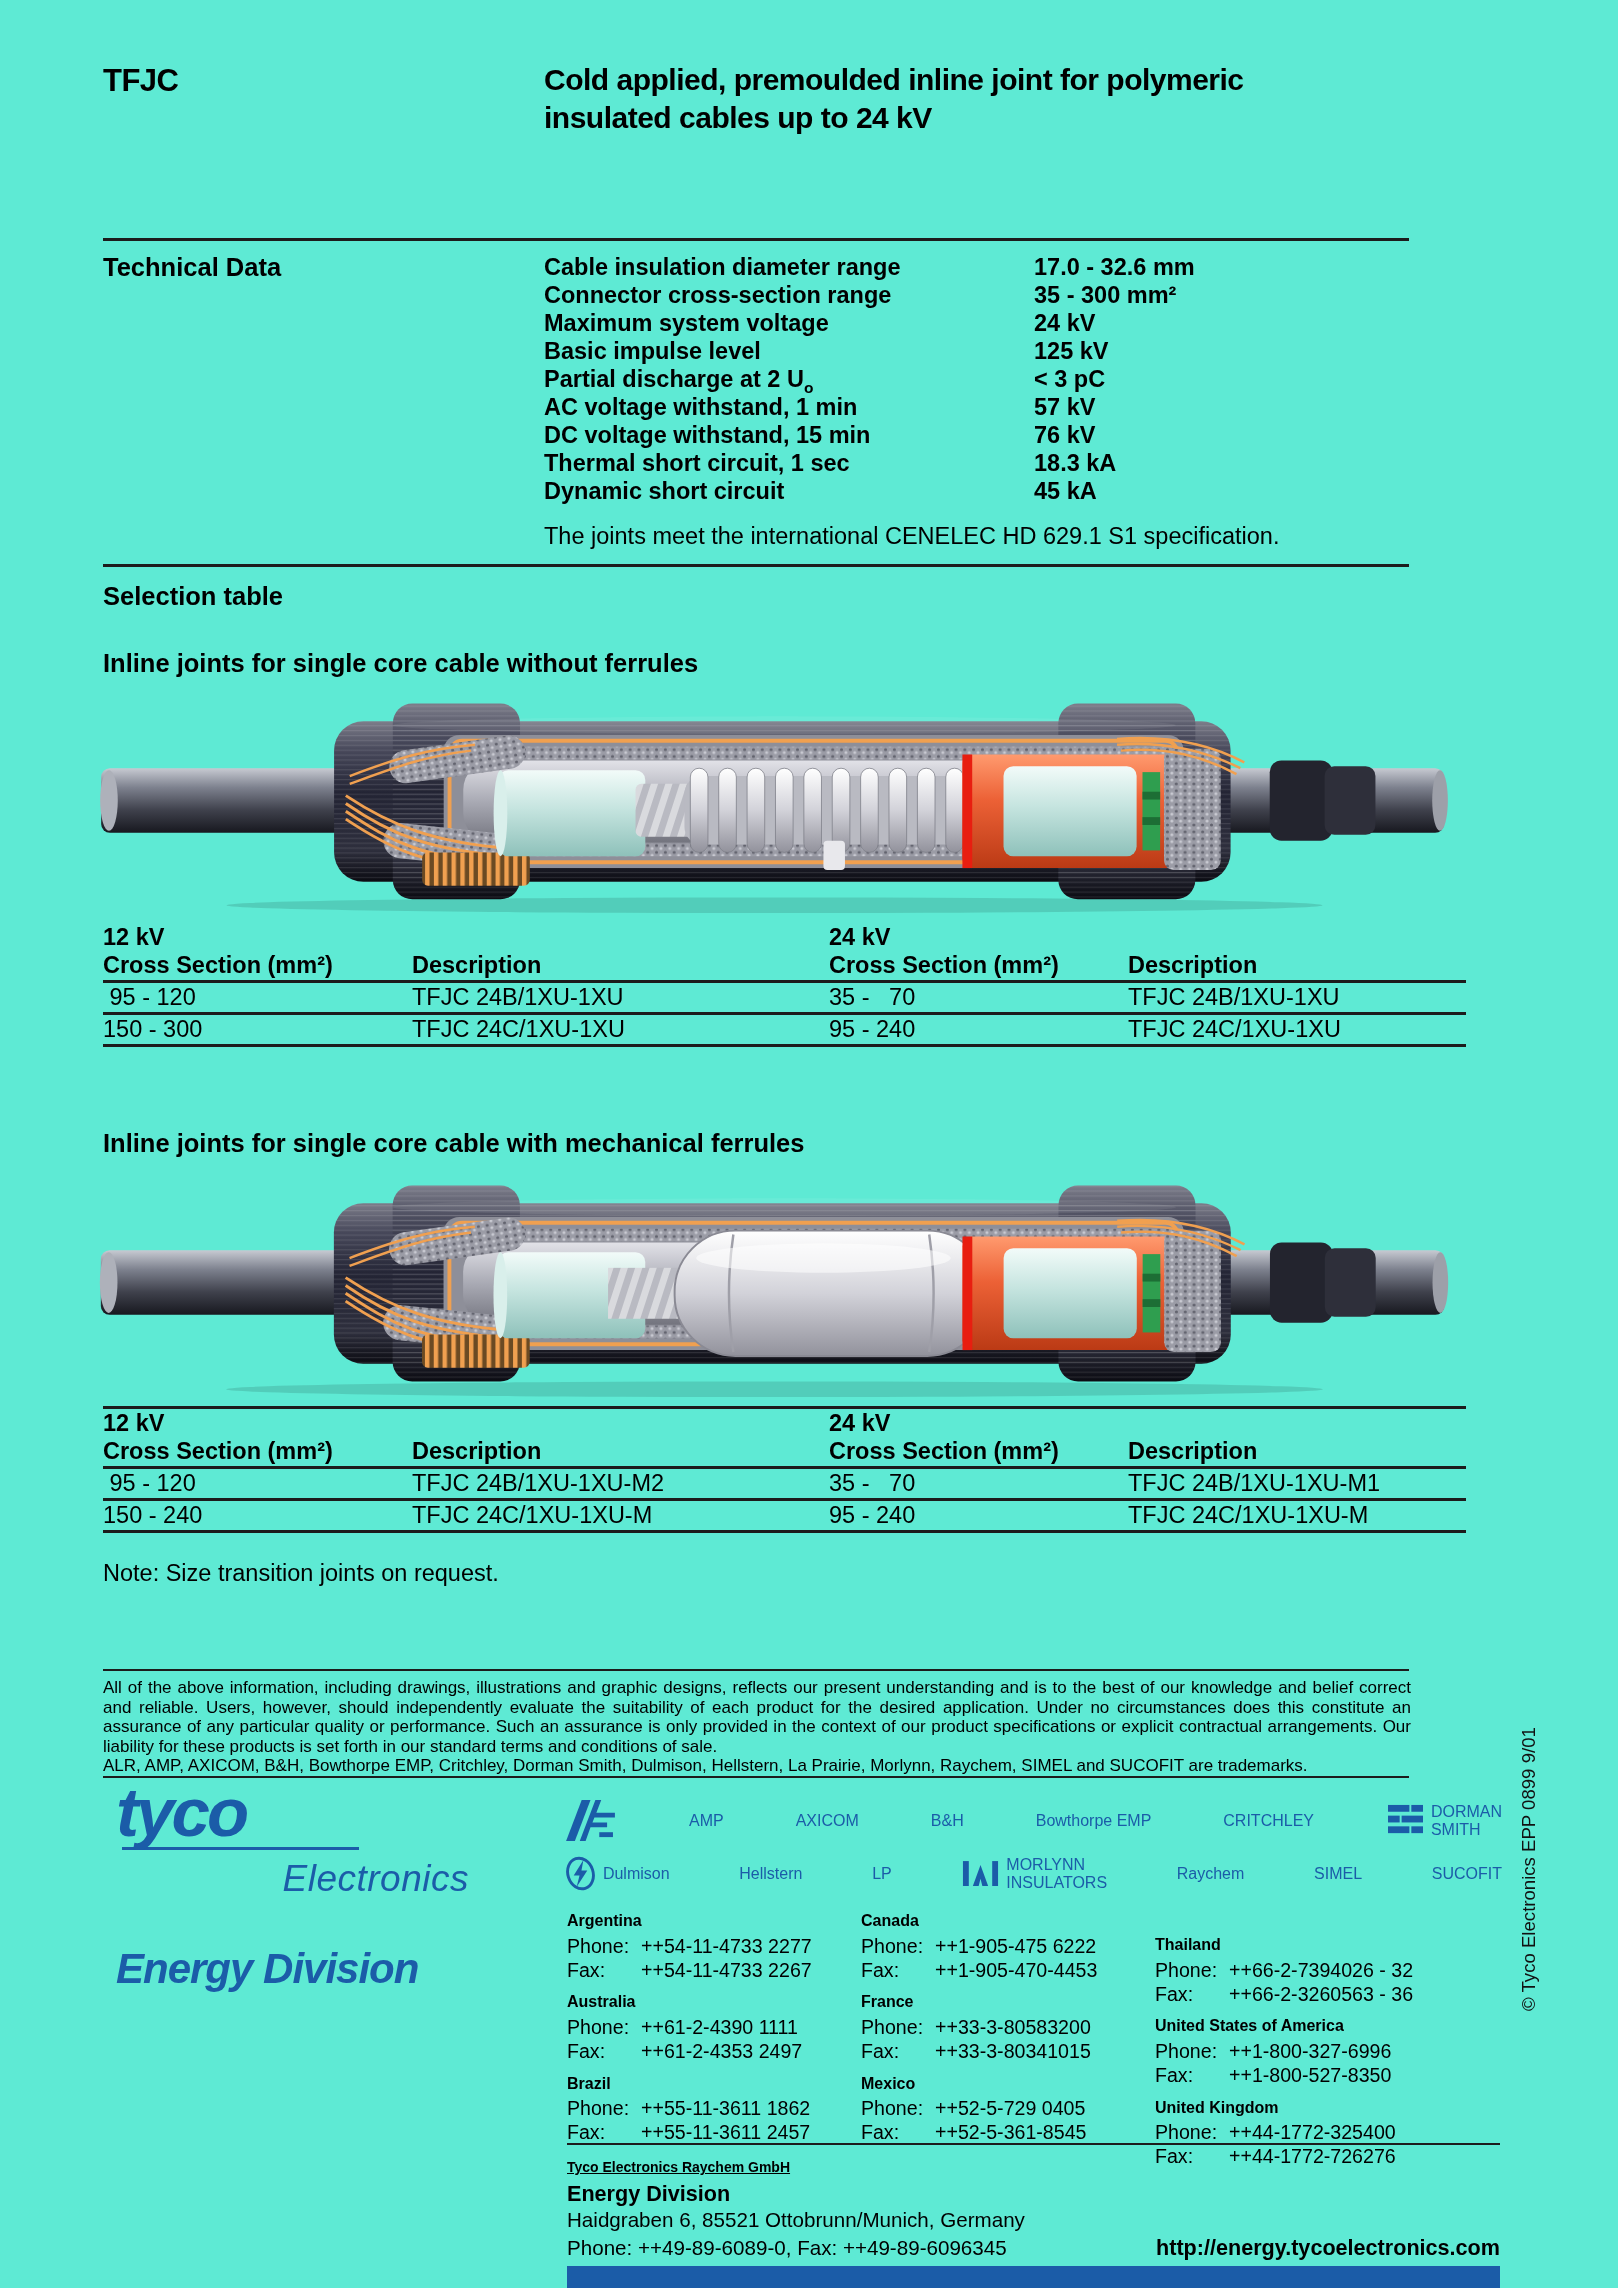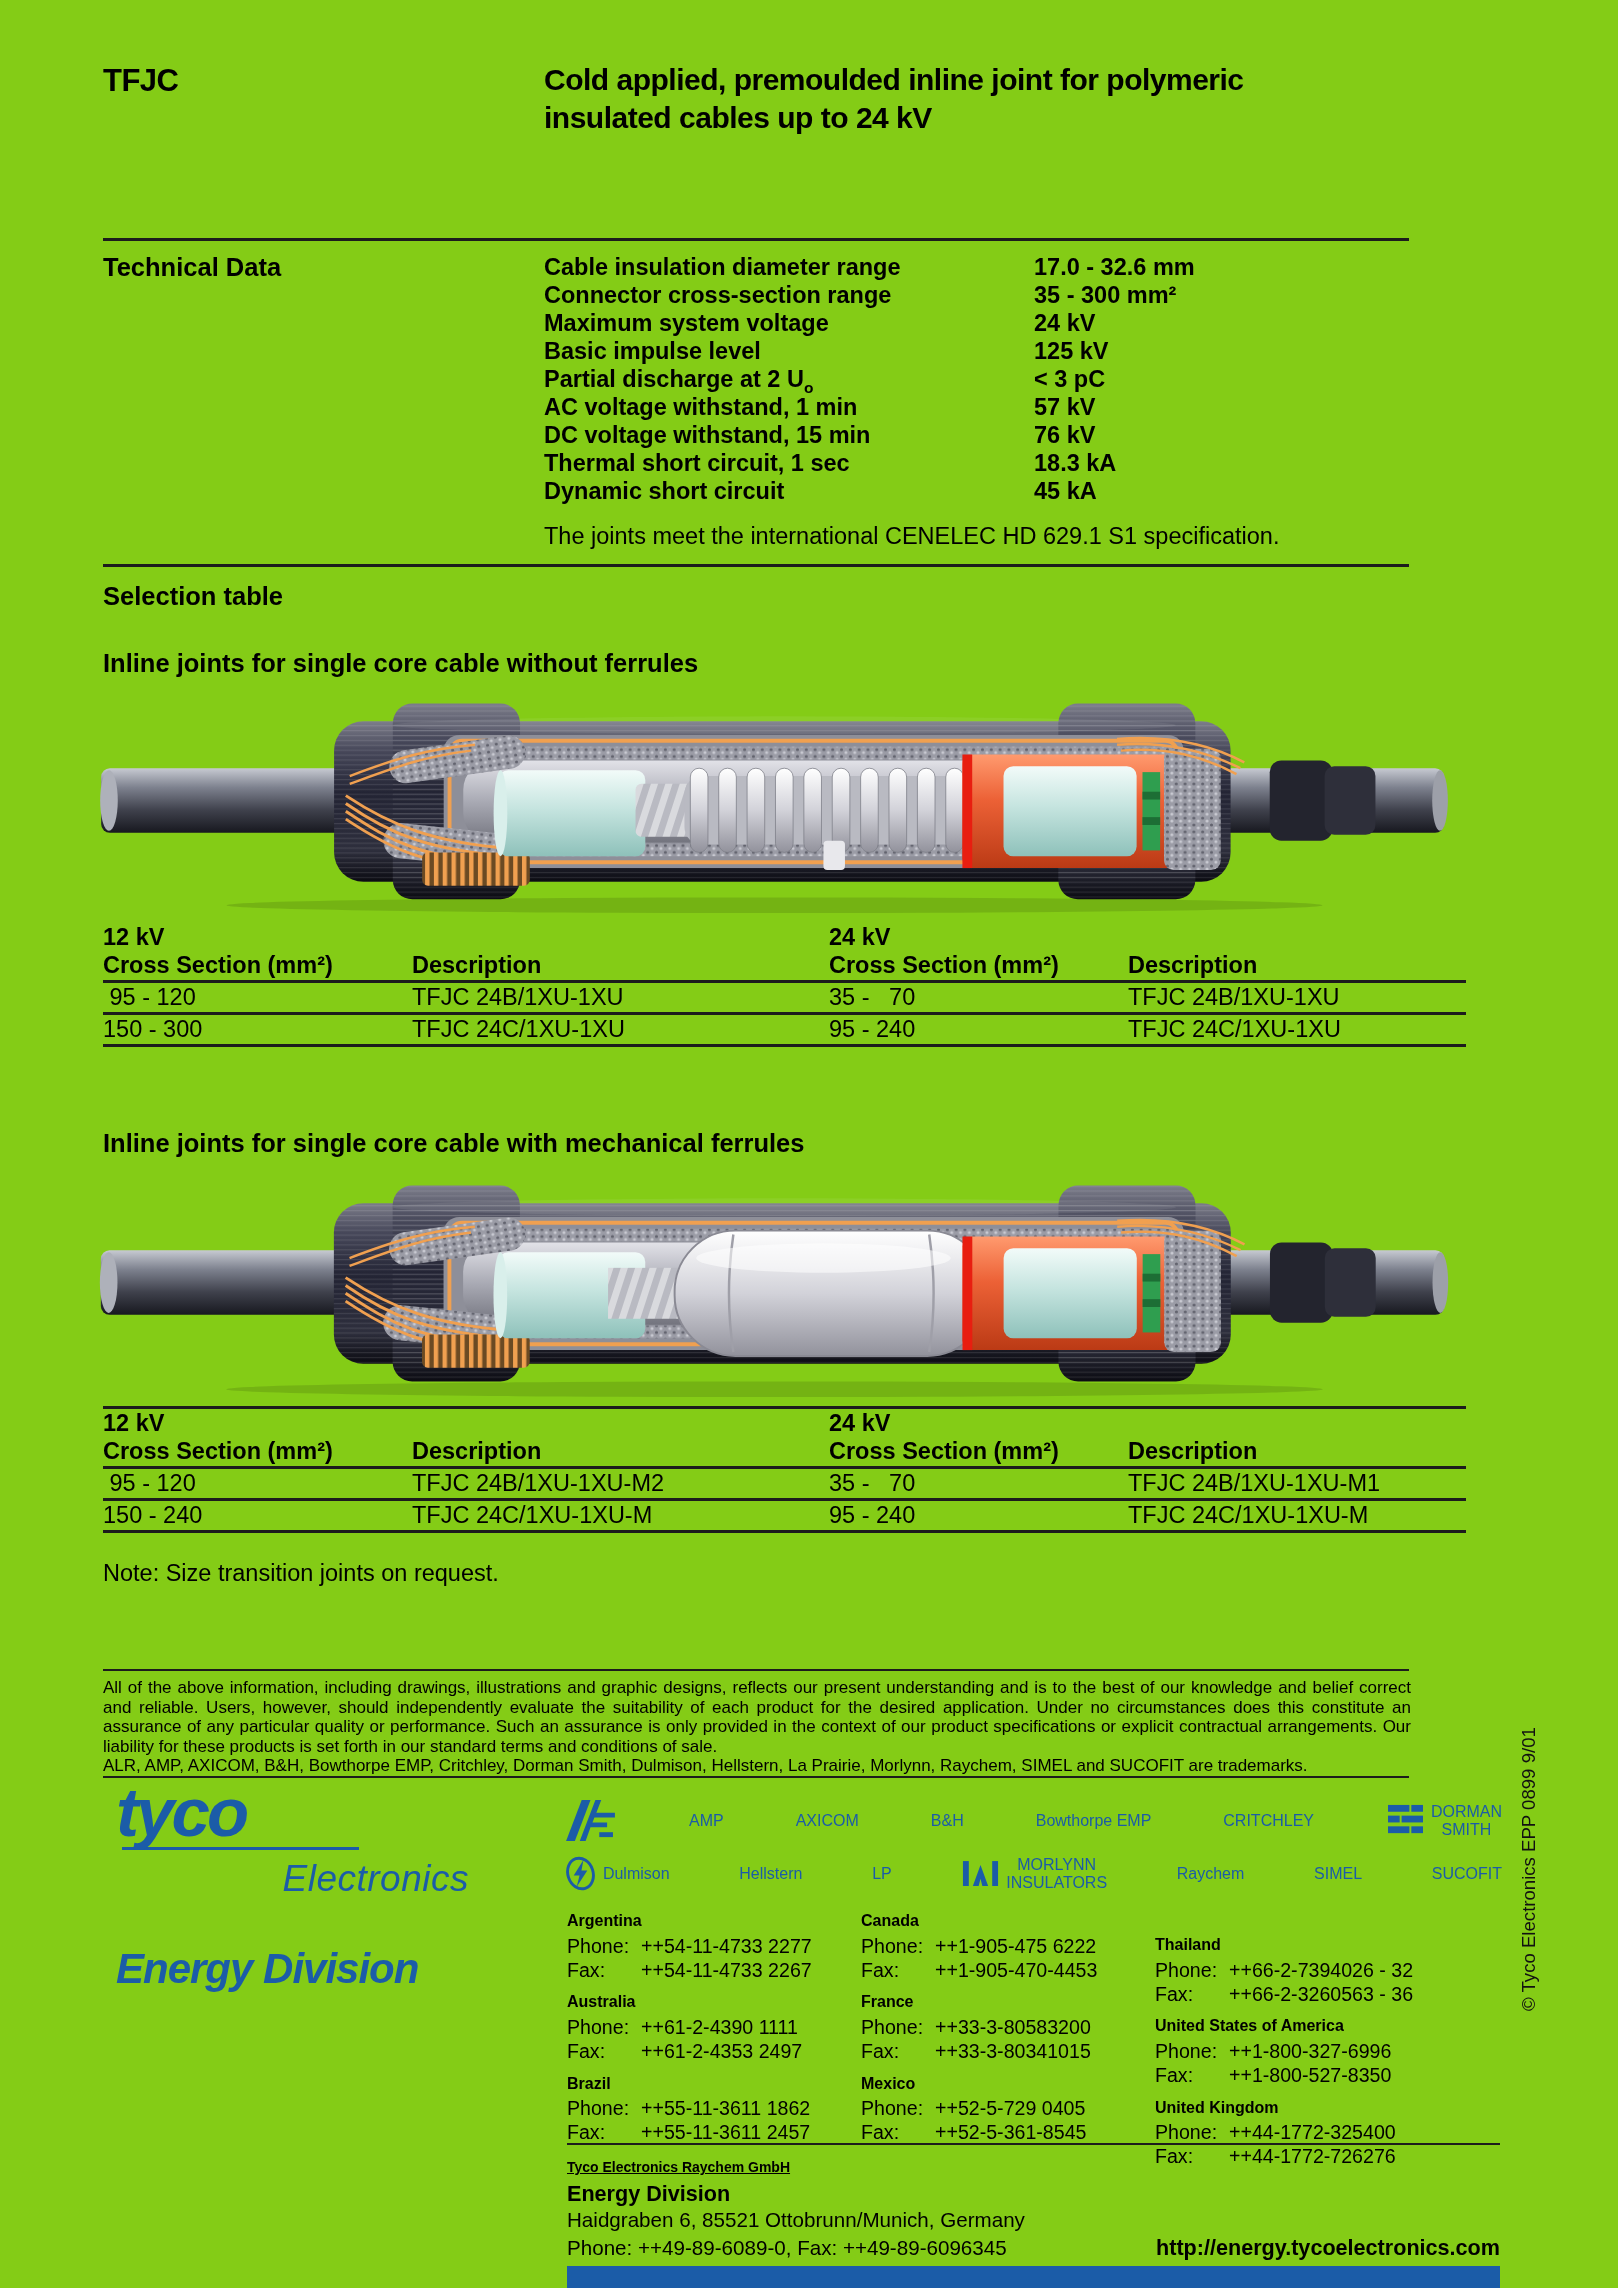--- a/index.html
+++ b/index.html
@@ -1,18 +1,18 @@
 <!DOCTYPE html>
 <html style="--brand-blue: #1b5ca8;"><head>
 <meta charset="utf-8">
 <style>
   * { margin:0; padding:0; box-sizing:border-box; }
   html,body { background:#e8e8e8; }
   body { font-family:"Liberation Sans","DejaVu Sans",sans-serif; color:#000; }
-  .page { position:relative; width:1618px; height:2289px; background:#84cc16; margin:0 auto; overflow:hidden; }
+  .page { position:relative; width:1618px; height:2289px; background:#5eead4; margin:0 auto; overflow:hidden; }
   .abs { position:absolute; }
 
   
   #product-code { left:103px; top:63px; font-size:31px; font-weight:700; letter-spacing:-0.5px; }
   #doc-title { left:544px; top:61px; width:902px; font-size:30px; font-weight:700; line-height:38px; letter-spacing:-0.5px; }
 
   .rule { background:#1c1c1c; height:2.9px; }
   #rule-header { left:103px; top:238px; width:1306px; }
   #rule-techdata { left:103px; top:564px; width:1306px; }
   #rule-legal-top { left:103px; top:1669px; width:1306px; height:2px; }
@@ -50,21 +50,21 @@
   
   :root { --brand-blue:#1b5ca8; }
   #tyco-logo { left:116px; top:1780px; width:353px; color:var(--brand-blue); }
   #tyco-word { font-size:69px; font-weight:800; letter-spacing:-2.9px; font-style:italic; line-height:65px; }
   #tyco-underline { width:237px; height:2.9px; background:var(--brand-blue); margin:2px 0 7.8px 5.9px; }
   #tyco-sub { font-size:37px; font-style:italic; margin-left:7.8px; letter-spacing:0.5px;text-align:right; }
   #energy-division { left:116px; top:1945px; font-size:42px; font-weight:700; font-style:italic; color:var(--brand-blue); letter-spacing:-1px; }
 
   
   #brands { left:564px; top:1794px; width:938px; color:var(--brand-blue); }
-  .brand-row { display:flex; align-items:center; justify-content:space-between; height:53px;text-align:center; }
+  .brand-row { display:flex; align-items:center; justify-content:space-between; height:53px; }
   .brand { display:flex; align-items:center; gap:5.9px; color:var(--brand-blue); white-space:nowrap; }
 
   
   #contacts { left:567px; top:1909px; width:933px; display:flex; }
   .contact-col { width:294px; }
   .contact-col:last-child { width:345px;margin-top:24px; }
   .country { margin-bottom:8.8px; }
   .country-name { font-size:16px; font-weight:700; line-height:24.5px; }
   .contact-line { font-size:19.6px; line-height:24px; }
   .clabel { display:inline-block; width:74px; }

